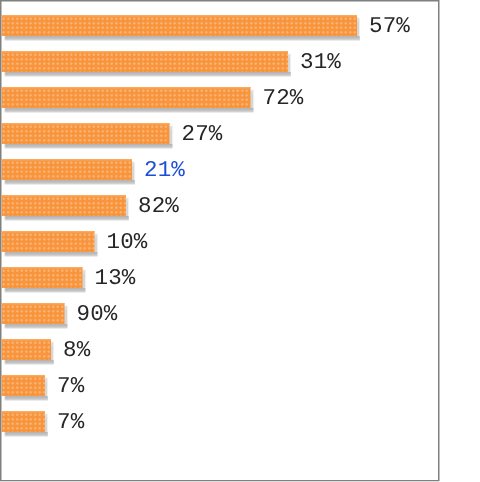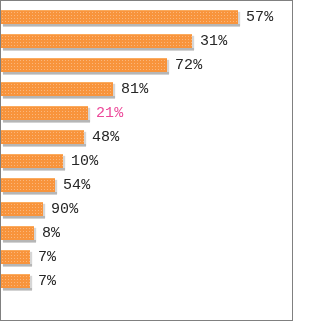--- a/index.html
+++ b/index.html
@@ -101,49 +101,49 @@
           <div class="bar-shadow" style="width: 166px;"></div>
           <div class="bar" style="width: 166px; background-color: rgb(248, 148, 60); border-top-color: rgb(251, 171, 94);"></div>
         </div>
         <span class="bar-label" style="color: rgb(38, 38, 38);">72%</span>
       </div>
       <div class="bar-row">
         <div class="bar-wrap" style="width: 112px;">
           <div class="bar-shadow" style="width: 112px;"></div>
           <div class="bar" style="width: 112px; background-color: rgb(248, 148, 60); border-top-color: rgb(251, 171, 94);"></div>
         </div>
-        <span class="bar-label" style="color: rgb(38, 38, 38);">81%</span>
+        <span class="bar-label" style="color: rgb(38, 38, 38);">27%</span>
       </div>
       <div class="bar-row">
         <div class="bar-wrap" style="width: 87px;">
           <div class="bar-shadow" style="width: 87px;"></div>
           <div class="bar" style="width: 87px; background-color: rgb(248, 148, 60); border-top-color: rgb(251, 171, 94);"></div>
         </div>
-        <span class="bar-label" style="color: #ec4899;">21%</span>
+        <span class="bar-label" style="color: #1d4ed8;">21%</span>
       </div>
       <div class="bar-row">
         <div class="bar-wrap" style="width: 83px;">
           <div class="bar-shadow" style="width: 83px;"></div>
           <div class="bar" style="width: 83px; background-color: rgb(248, 148, 60); border-top-color: rgb(251, 171, 94);"></div>
         </div>
-        <span class="bar-label" style="color: rgb(38, 38, 38);">48%</span>
+        <span class="bar-label" style="color: rgb(38, 38, 38);">82%</span>
       </div>
       <div class="bar-row">
         <div class="bar-wrap" style="width: 62px;">
           <div class="bar-shadow" style="width: 62px;"></div>
           <div class="bar" style="width: 62px; background-color: rgb(248, 148, 60); border-top-color: rgb(251, 171, 94);"></div>
         </div>
         <span class="bar-label" style="color: rgb(38, 38, 38);">10%</span>
       </div>
       <div class="bar-row">
         <div class="bar-wrap" style="width: 54px;">
           <div class="bar-shadow" style="width: 54px;"></div>
           <div class="bar" style="width: 54px; background-color: rgb(248, 148, 60); border-top-color: rgb(251, 171, 94);"></div>
         </div>
-        <span class="bar-label" style="color: rgb(38, 38, 38);">54%</span>
+        <span class="bar-label" style="color: rgb(38, 38, 38);">13%</span>
       </div>
       <div class="bar-row">
         <div class="bar-wrap" style="width: 42px;">
           <div class="bar-shadow" style="width: 42px;"></div>
           <div class="bar" style="width: 42px; background-color: rgb(248, 148, 60); border-top-color: rgb(251, 171, 94);"></div>
         </div>
         <span class="bar-label" style="color: rgb(38, 38, 38);">90%</span>
       </div>
       <div class="bar-row">
         <div class="bar-wrap" style="width: 33px;">

